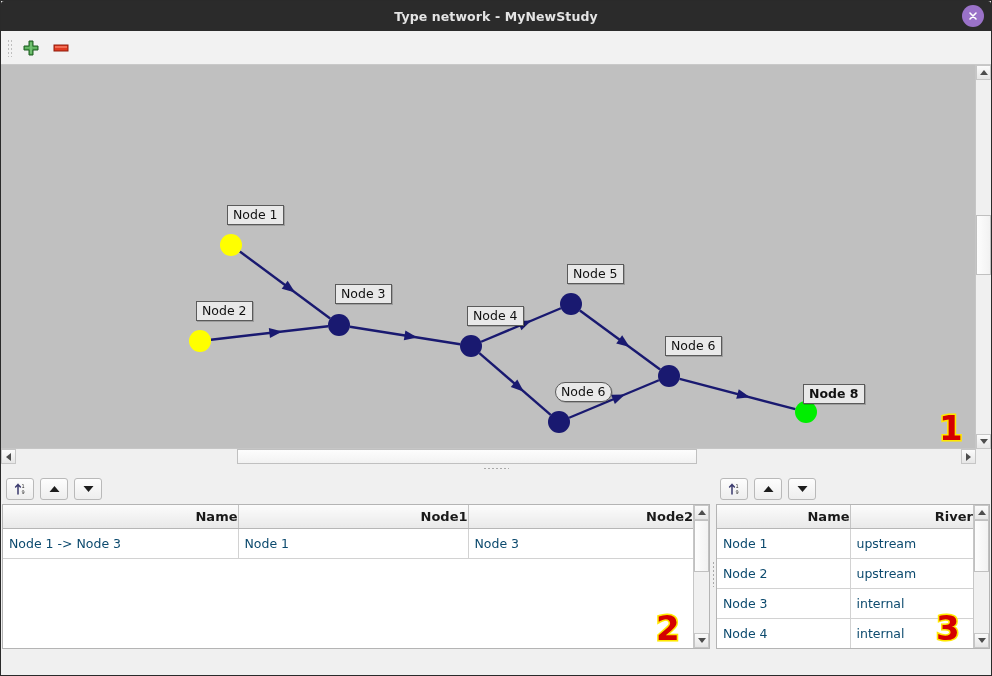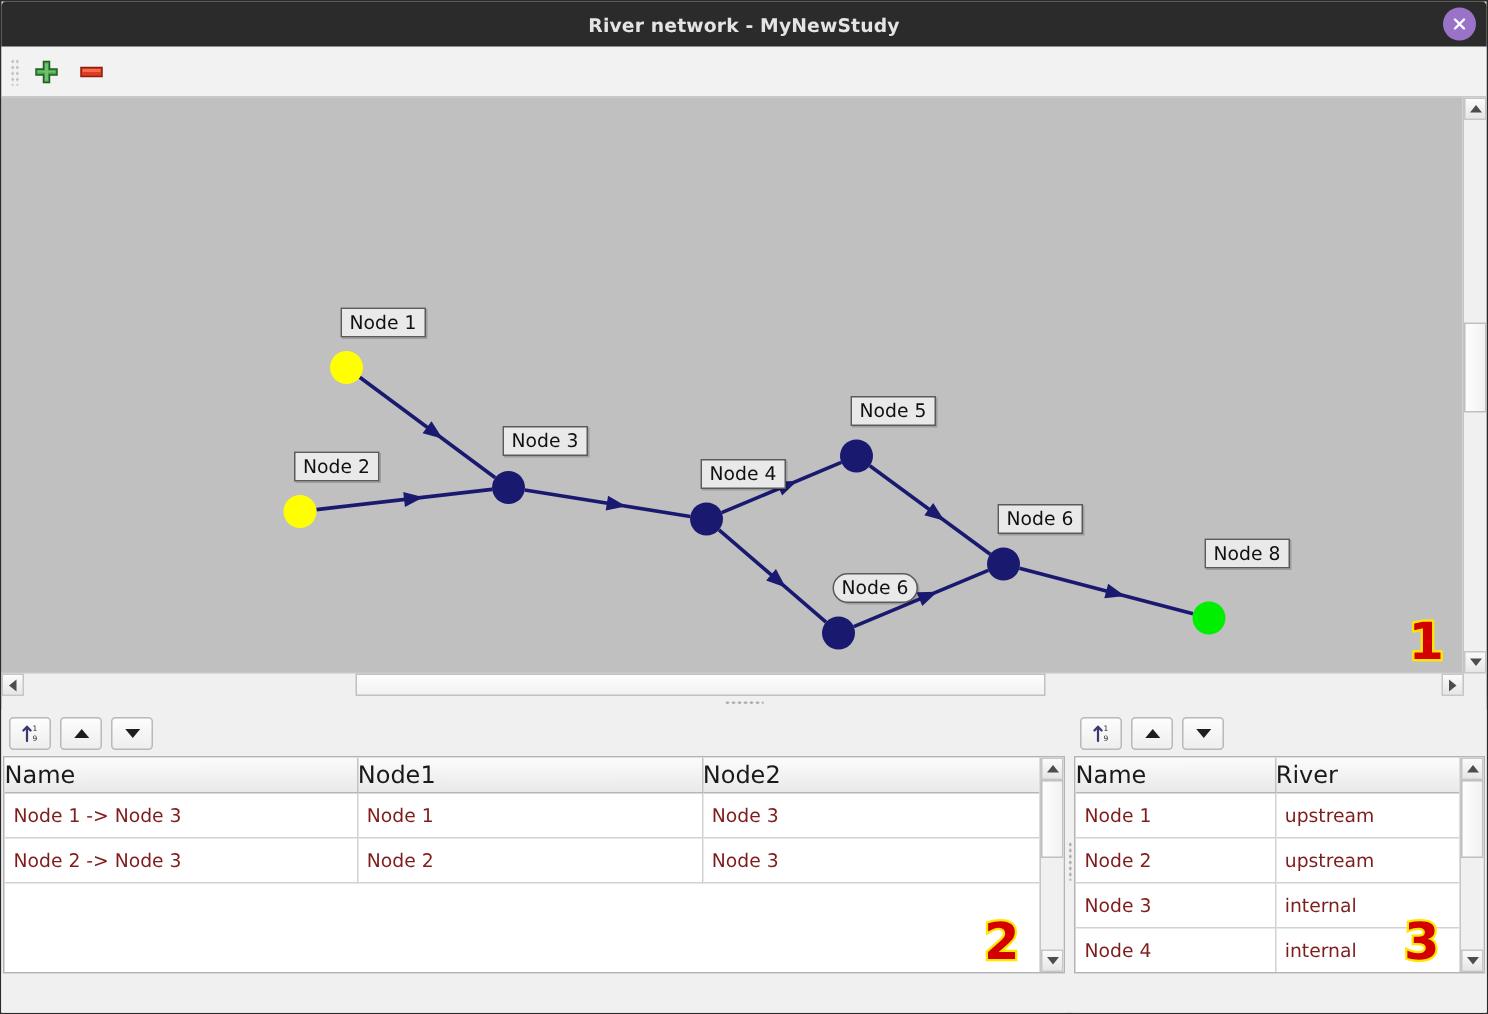--- a/index.html
+++ b/index.html
@@ -252,32 +252,32 @@
     border-collapse: collapse;
     table-layout: fixed;
     width: 100%;
     font-size: 12.5px;
   }
   table.dg th {
     height: 23px;
     background: linear-gradient(#fcfcfc,#e9e9e9);
     border-right: 1px solid #c4c4c4;
     border-bottom: 1px solid #b6b6b6;
-    font-weight: normal;
-    font-size: 16px;
+    font-weight: bold;
+    font-size: 13px;
     color: #1a1a1a;
-    text-align: left;
+    text-align: right;
     padding: 0;
   }
   table.dg td {
     height: 29px;
     border-right: 1px solid #d2d2d2;
     border-bottom: 1px solid #d2d2d2;
     padding: 0 0 0 6px;
-    color: #7f1d1d;
+    color: #0c4a6e;
     background: #fff;
     overflow: hidden;
     white-space: nowrap;
   }
   .grid-sb {
     flex: 0 0 15px;
     width: 15px;
     position: relative;
     background: #f0f0f0;
     border-left: 1px solid #c6c6c6;
@@ -287,21 +287,21 @@
     height: 26px;
     background: #f0f0f0;
   }
 </style>
 </head>
 <body>
 
 <div class="window">
 
   <div class="titlebar">
-    <span class="titlebar-text">River network - MyNewStudy</span>
+    <span class="titlebar-text">Type network - MyNewStudy</span>
     <div class="close-btn">
       <svg width="12" height="12" viewBox="0 0 12 12">
         <path d="M3 3 L9 9 M9 3 L3 9" stroke="#ffffff" stroke-width="1.6" stroke-linecap="round" fill="none"></path>
       </svg>
     </div>
   </div>
 
   <div class="toolbar">
     <div class="grip"></div>
     <button class="tool-btn">
@@ -356,21 +356,21 @@
           </g>
       </svg>
       <div id="labels-layer">
           <div class="node-label" style="left: 226px; top: 140px;">Node 1</div>
           <div class="node-label" style="left: 195px; top: 236px;">Node 2</div>
           <div class="node-label" style="left: 334px; top: 219px;">Node 3</div>
           <div class="node-label" style="left: 466px; top: 241px;">Node 4</div>
           <div class="node-label" style="left: 566px; top: 199px;">Node 5</div>
           <div class="node-label" style="left: 554px; top: 317px; border-radius: 10px;">Node 6</div>
           <div class="node-label" style="left: 664px; top: 271px;">Node 6</div>
-          <div class="node-label" style="left: 802px; top: 294px;">Node 8</div>
+          <div class="node-label" style="left: 802px; top: 319px; font-weight: bold;">Node 8</div>
         </div>
     </div>
 
     <div class="sb-v">
       <div class="sb-arrow" style="top:0;left:0;">
         <div class="tri tri-up"></div>
       </div>
       <div class="sb-thumb" style="top:150px;left:0;width:15px;height:60px;"></div>
       <div class="sb-arrow" style="bottom:0;left:0;">
         <div class="tri tri-down"></div>
@@ -429,25 +429,20 @@
                   <th>Node1</th>
                   <th style="border-right: none;">Node2</th>
                 </tr>
               </thead>
             <tbody id="reaches-body">
                 <tr>
                   <td>Node 1 -&gt; Node 3</td>
                   <td>Node 1</td>
                   <td style="border-right: none;">Node 3</td>
                 </tr>
-                <tr>
-                  <td>Node 2 -&gt; Node 3</td>
-                  <td>Node 2</td>
-                  <td style="border-right: none;">Node 3</td>
-                </tr>
               </tbody>
           </table>
         </div>
         <div class="grid-sb">
           <div class="sb-arrow" style="top:0;left:0;">
             <div class="tri tri-up"></div>
           </div>
           <div class="sb-thumb" style="top:15px;left:0;width:15px;height:52px;"></div>
           <div class="sb-arrow" style="bottom:0;left:0;">
             <div class="tri tri-down"></div>

